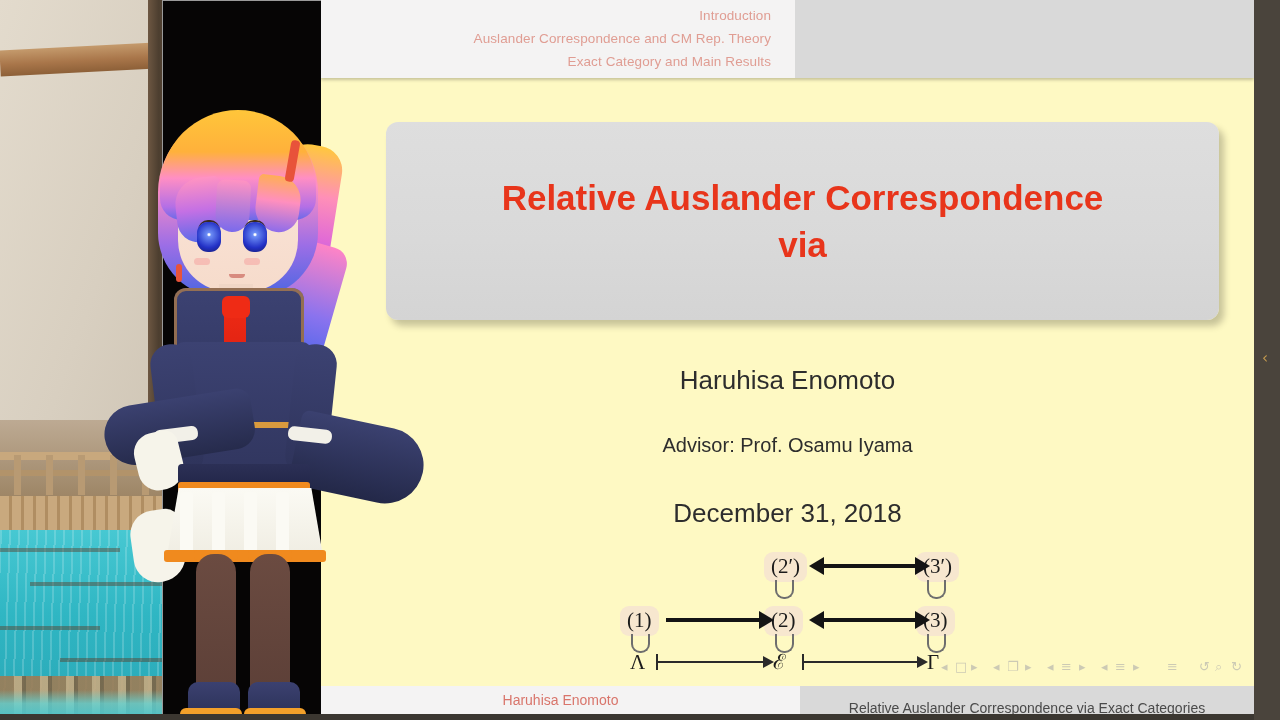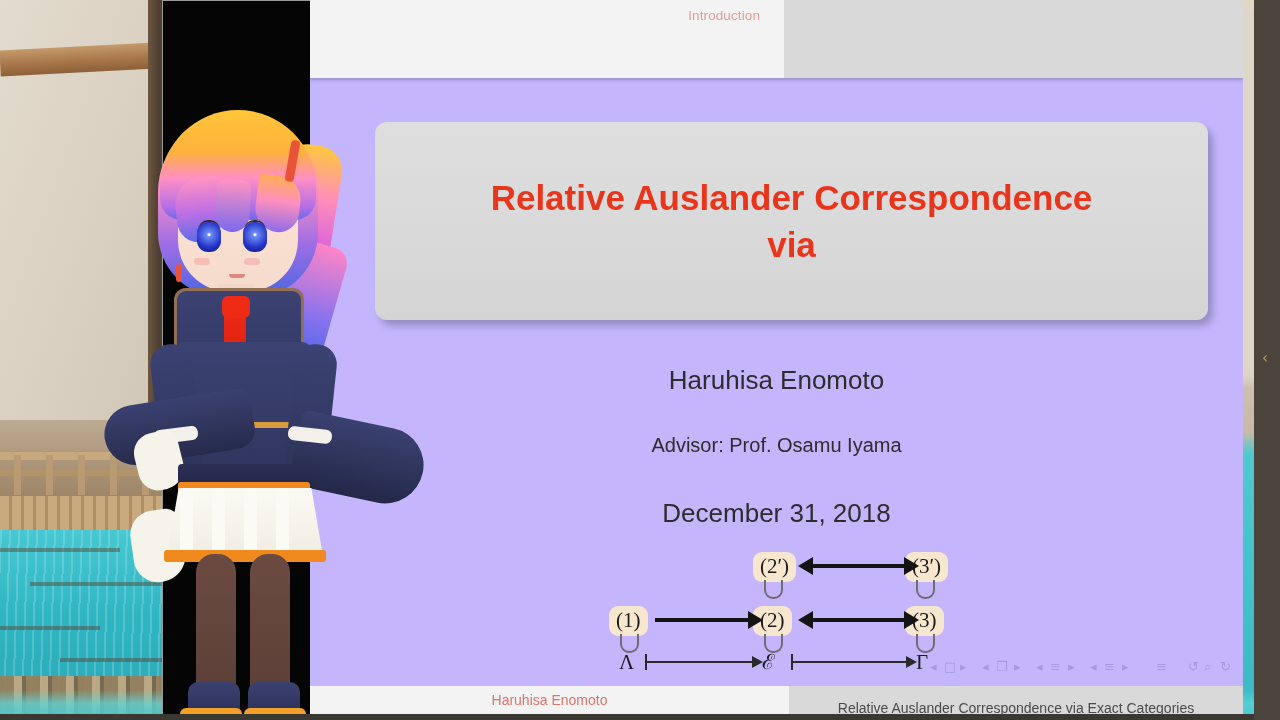--- a/index.html
+++ b/index.html
@@ -81,22 +81,22 @@
 
   
   .black-panel {
     position: absolute; left: 162px; top: 0; width: 160px; height: 720px;
     background: #060505;
     box-shadow: 0 0 0 1px #9a9a9a inset;
   }
 
   
   .slide {
-    position: absolute; left: 310px; top: 0; width: 933px; height: 714px;
-    background: #c4b5fd;
+    position: absolute; left: 321px; top: 0; width: 933px; height: 714px;
+    background: #fef9c3;
     overflow: hidden;
   }
   
   .bm-header {
     position: absolute; left: 0; top: 0; width: 933px; height: 78px;
     background: #d9d9d9;
     box-shadow: 0 2px 3px rgba(0,0,0,.22);
   }
   .bm-header-left {
     position: absolute; left: 0; top: 0; width: 474px; height: 78px;
@@ -453,20 +453,22 @@
   </div>
 
   <div class="black-panel"></div>
 
   <div class="slide">
 
     <div class="bm-header">
       <div class="bm-header-left"></div>
       <div class="bm-nav-lines">
         <div class="bm-nav-line">Introduction</div>
+        <div class="bm-nav-line">Auslander Correspondence and CM Rep. Theory</div>
+        <div class="bm-nav-line">Exact Category and Main Results</div>
       </div>
     </div>
 
     <div class="title-box">
       <div class="title-line">Relative Auslander Correspondence</div>
       <div class="title-line">via</div>
     </div>
 
     <div class="author">Haruhisa Enomoto</div>
     <div class="advisor">Advisor: Prof. Osamu Iyama</div>

